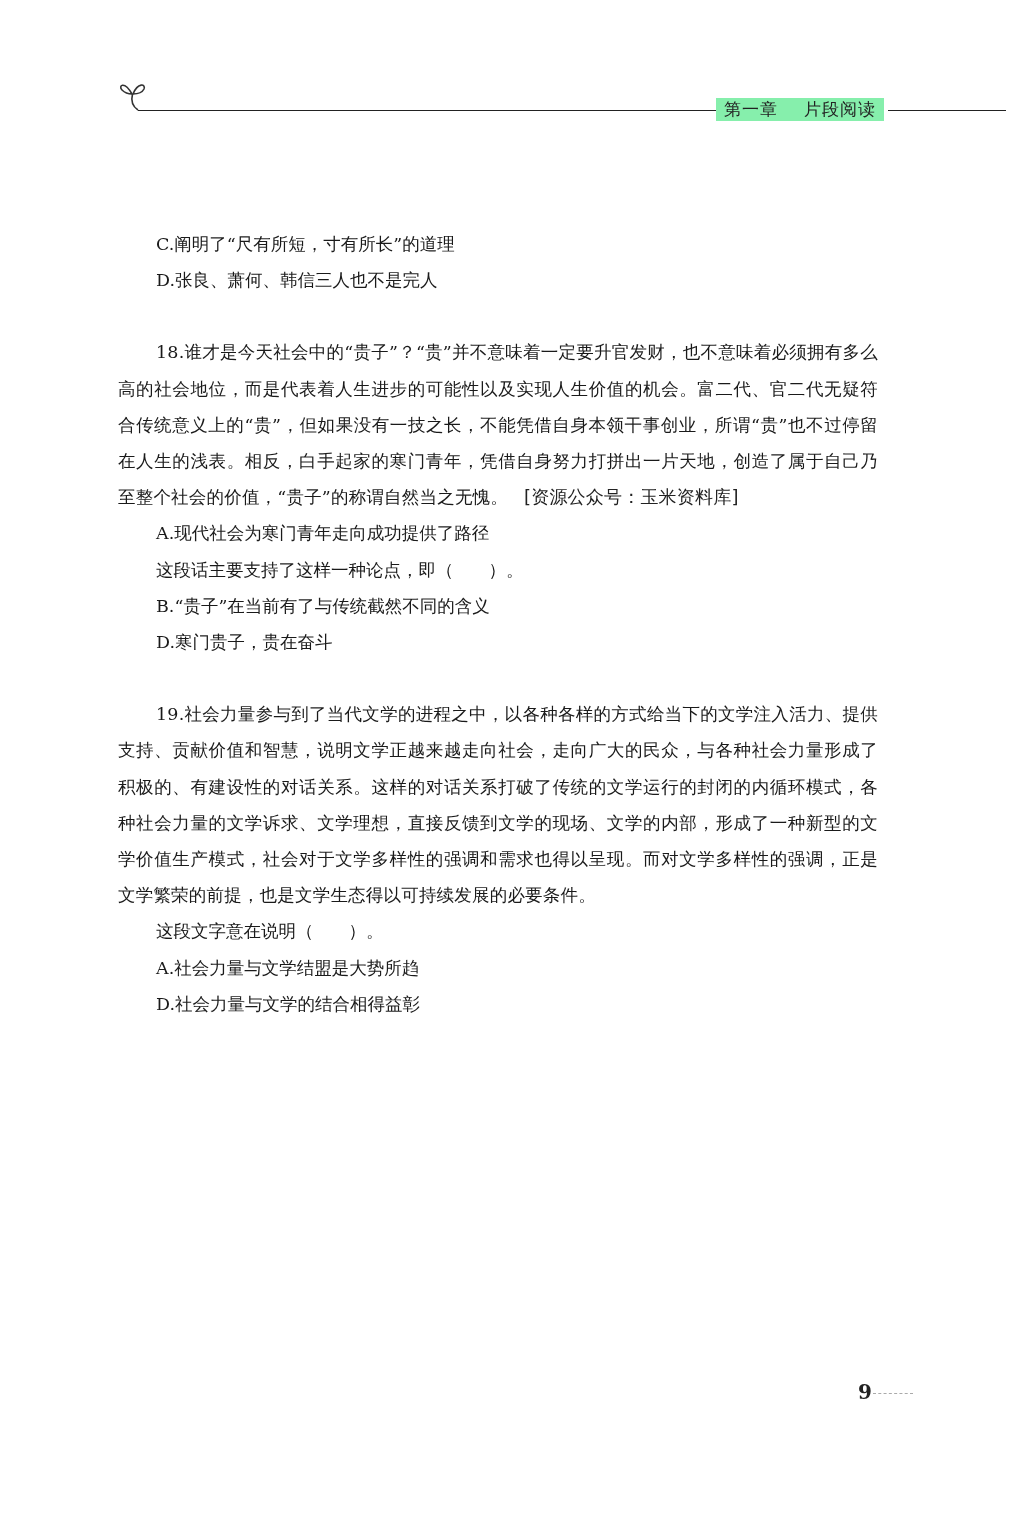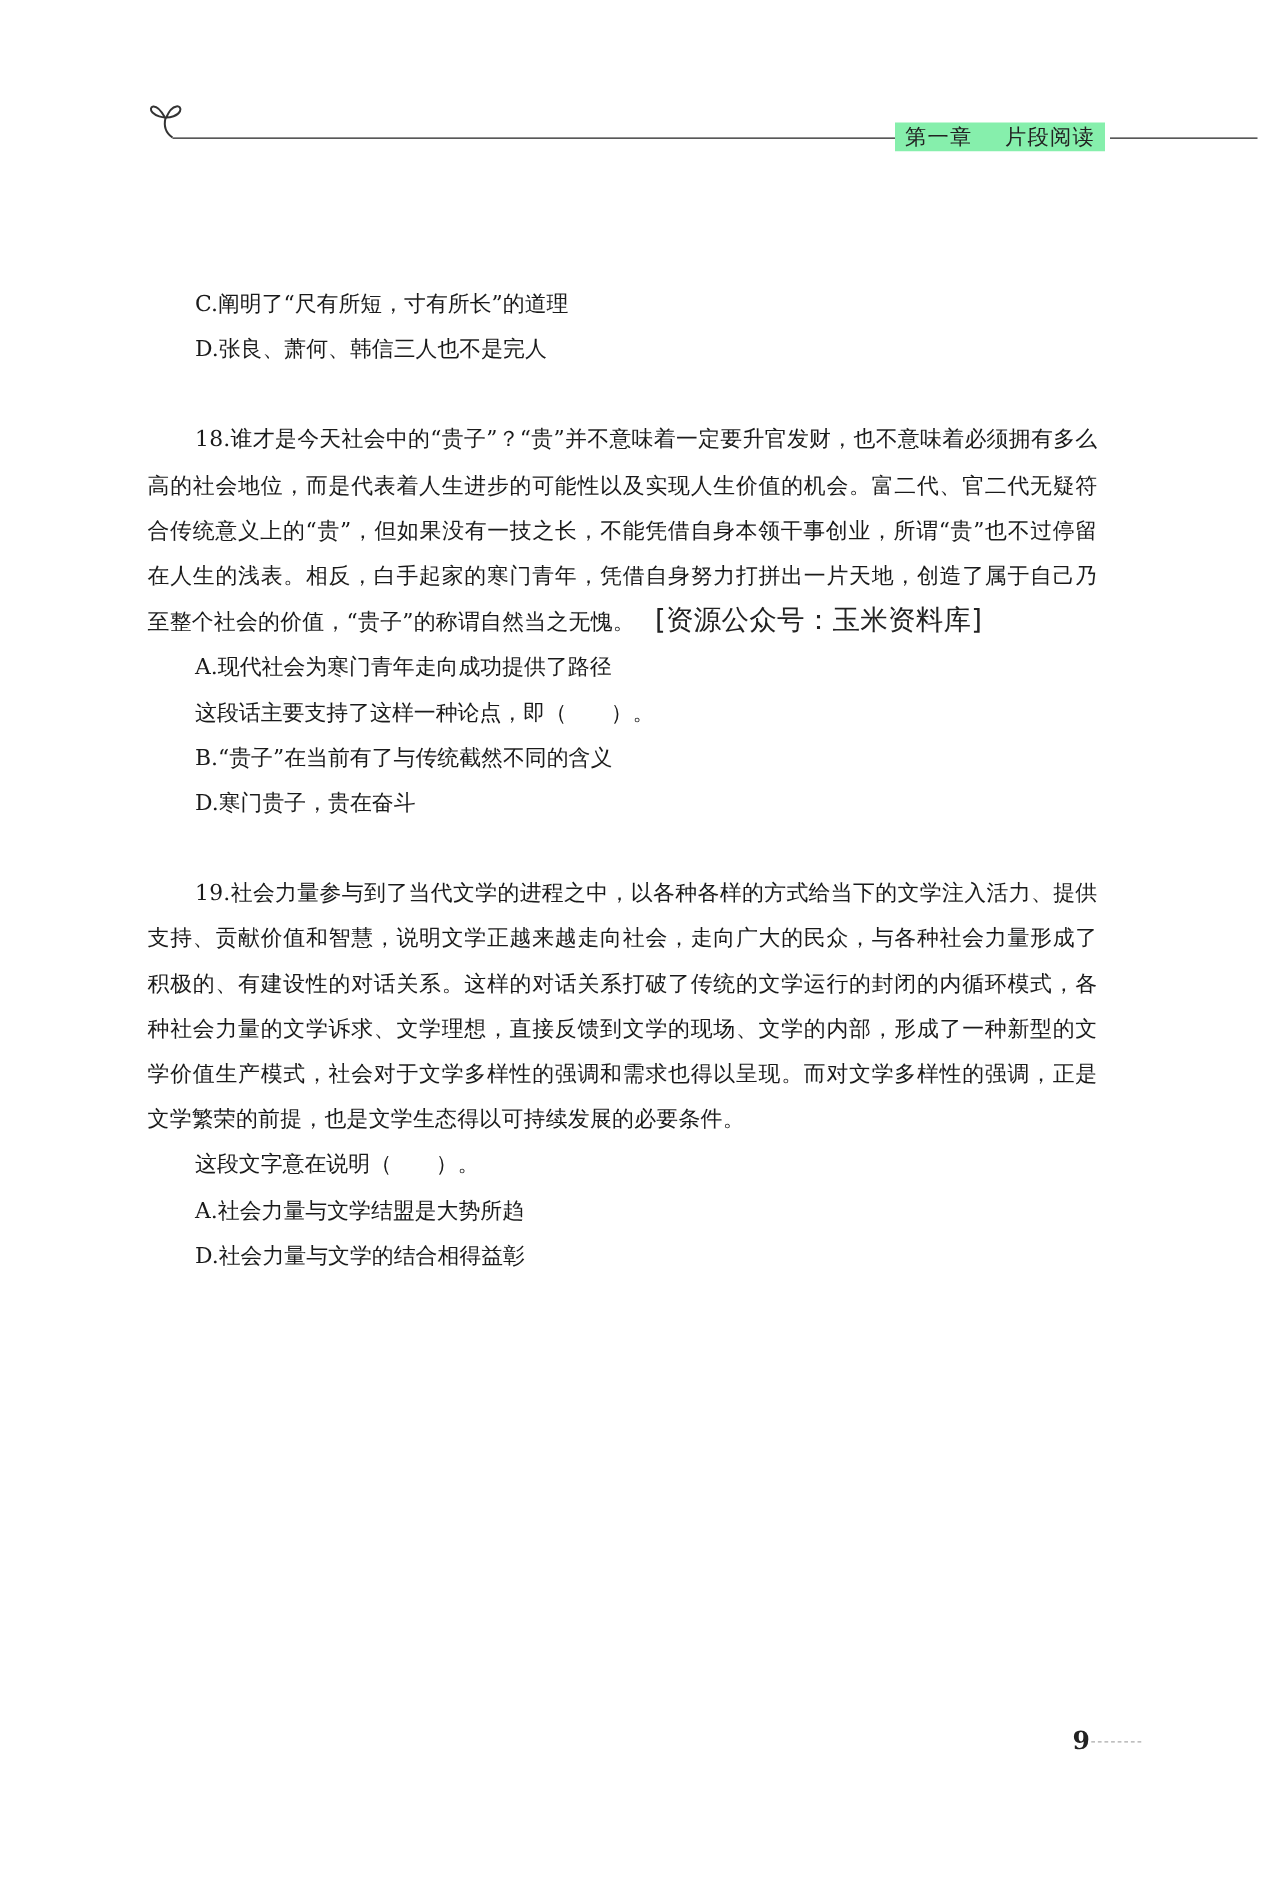--- a/index.html
+++ b/index.html
@@ -34,21 +34,21 @@
   }
   .content {
     position: absolute; left: 118px; top: 186px; width: 760px;
     font-size: 17.5px; line-height: 36.2px; margin-top: 40px;
   }
   .opt { padding-left: 38px; white-space: nowrap; }
   .para { text-indent: 38px; text-align: justify; text-align-last: left; letter-spacing: 0.2px; }
   .gap { height: 36px; }
   .source-tag {
     font-family: "DejaVu Sans", "Liberation Sans", sans-serif;
-    font-size: 22px; margin-left: 16px; color: #222;
+    font-size: 18px; margin-left: 16px; color: #222;
   }
   .page-number {
     position: absolute; left: 858px; top: 1380px;
     font-size: 20px; font-weight: bold; color: #222;
     font-family: "DejaVu Serif", serif;
   }
   .page-number-tail {
     position: absolute; left: 873px; top: 1393px; width: 40px; height: 0;
     border-top: 1px dashed #aaa;
   }

